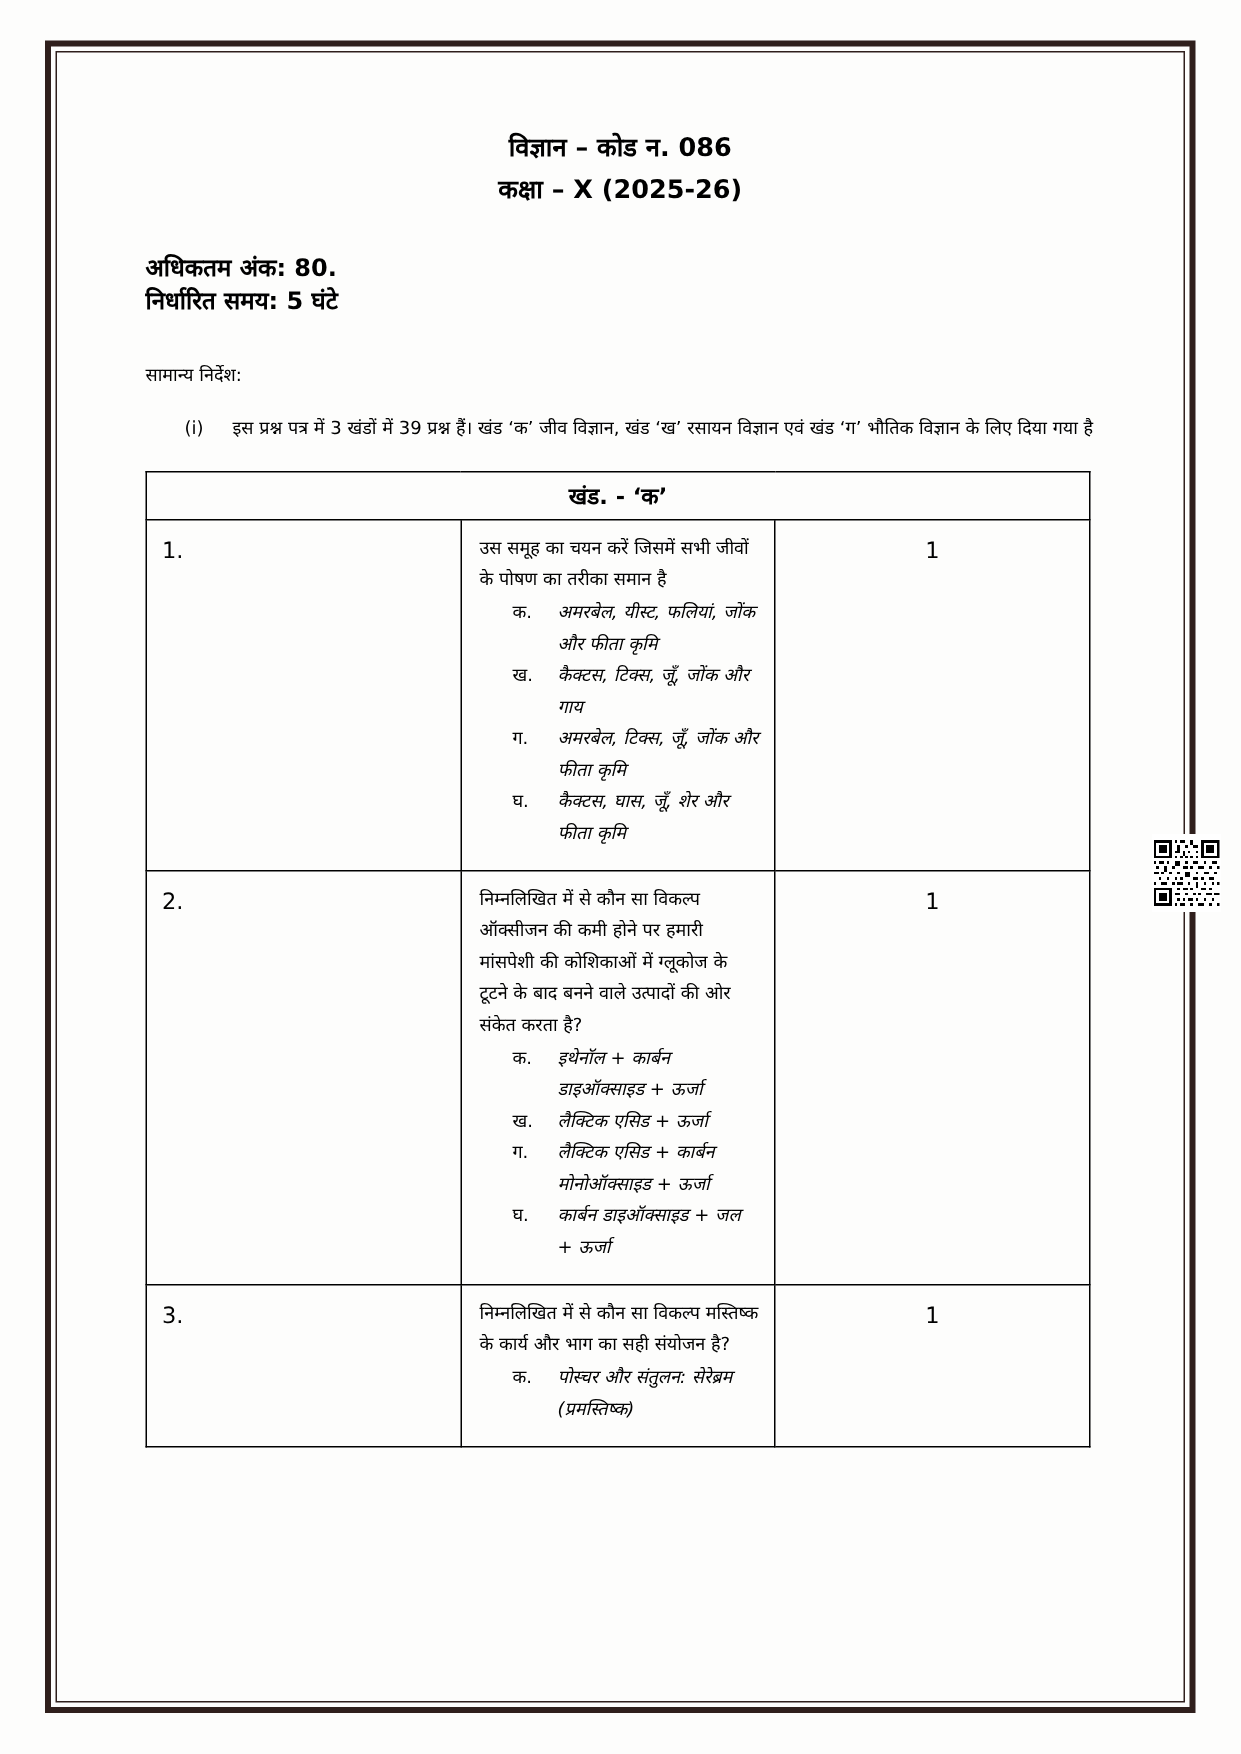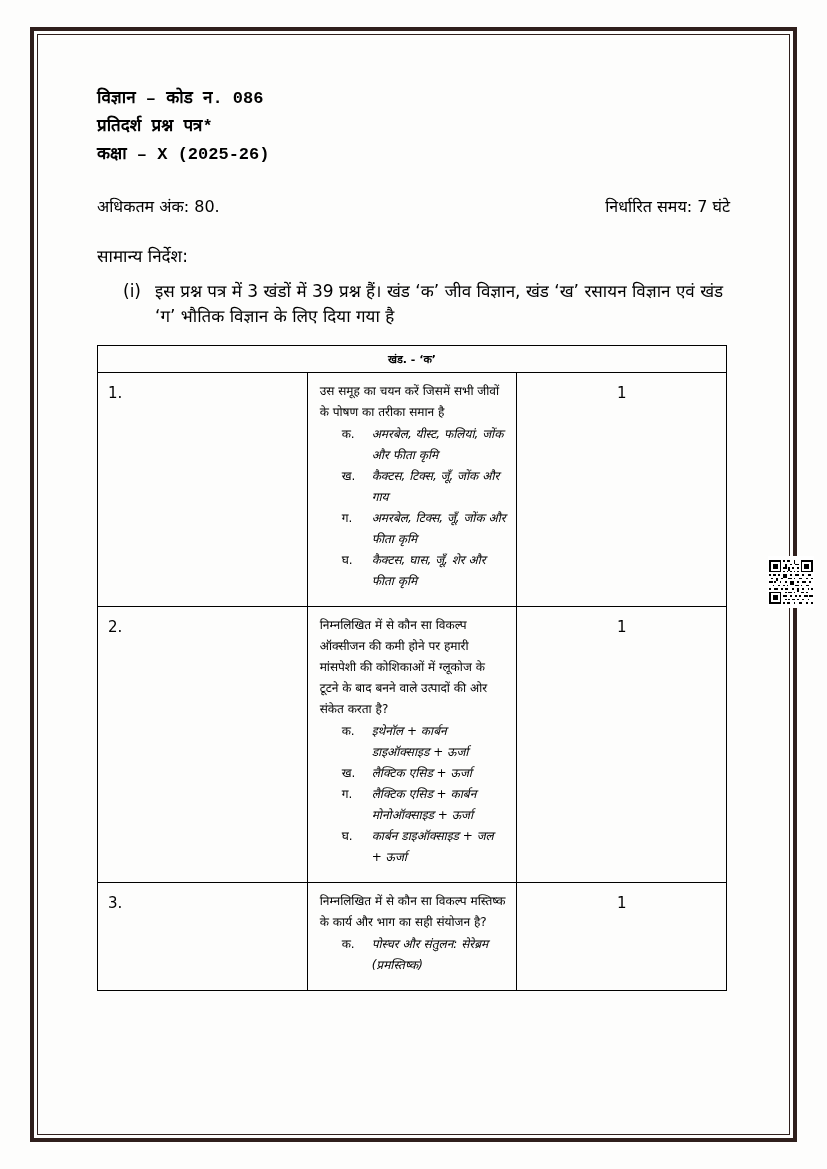--- a/index.html
+++ b/index.html
@@ -10,33 +10,33 @@
     color:#000;
     font-family:"DejaVu Sans","Liberation Sans",sans-serif;
   }
   .frame {
     position:absolute; left:30px; top:27px; width:767px; height:1115px;
     border:4px solid #2f1f1c;
   }
   .frame-inner { position:absolute; inset:3px; border:1px solid #2f1f1c; }
   .content { position:absolute; left:97px; top:85px; width:633px; }
 
-  .title-block { font-weight:bold; font-size:17px; line-height:28px;font-family:Liberation Mono, monospace; }
-
-  .meta-row { display:flex; justify-content:space-between; font-weight:normal; font-size:16px; margin-top:26px; }
-
-  .instructions { margin-top:28px; font-size:17px; }
+  .title-block { text-align:center; font-weight:bold; font-size:17px; line-height:28px; }
+
+  .meta-row { display:flex; justify-content:space-between; font-weight:bold; font-size:16px; margin-top:26px;flex-direction:column; }
+
+  .instructions { margin-top:28px; font-size:12px; }
   .inst-heading { line-height:22px; }
   .inst-item { display:flex; margin-top:12px; }
   .inst-num { width:46px; padding-left:26px; flex-shrink:0; line-height:25px; }
   .inst-text { flex:1; line-height:25px;margin-left:12px; }
 
   table.qtable { border-collapse:collapse; width:630px; margin-top:16px; table-layout:fixed; }
   .qtable td { border:1px solid #000; vertical-align:top; }
-  td.section-header { text-align:center; font-weight:bold; font-size:11px; padding:5px 0 6px 0; }
+  td.section-header { text-align:center; font-weight:bold; font-size:15px; padding:5px 0 6px 0; }
   td.qnum { width:45px; padding:8px 4px 8px 10px; font-size:15px; line-height:25px; }
   td.qbody { padding:8px 10px 14px 12px; font-size:12px; line-height:21px; }
   td.qmarks { width:37px; padding:8px 0; text-align:center; font-size:15px; line-height:25px; }
   .opts { margin-left:22px; margin-top:1px; }
   .opt { display:flex; }
   .opt-label { width:30px; flex-shrink:0; }
   .opt-text { flex:1;font-style:italic; }
 
   .qr {
     position:absolute; left:768px; top:556px; width:46px; height:52px;
@@ -146,27 +146,26 @@
         <rect x="21" y="24" width="1" height="1"></rect>
         <rect x="24" y="24" width="1" height="1"></rect>
     </g>
   </svg>
 </div>
 
 <div class="content">
 
   <div class="title-block">
     <div>विज्ञान – कोड न. 086</div>
-    <div>प्रतिदर्श प्रश्न पत्र*</div>
     <div>कक्षा – X (2025-26)</div>
   </div>
 
   <div class="meta-row">
     <span>अधिकतम अंक: 80.</span>
-    <span>निर्धारित समय: 7 घंटे</span>
+    <span>निर्धारित समय: 5 घंटे</span>
   </div>
 
   <div class="instructions">
     <div class="inst-heading">सामान्य निर्देश:</div>
     <div class="inst-item">
       <span class="inst-num">(i)</span>
       <span class="inst-text">इस प्रश्न पत्र में 3 खंडों में 39 प्रश्न हैं। खंड ‘क’ जीव विज्ञान, खंड ‘ख’ रसायन विज्ञान एवं खंड ‘ग’ भौतिक विज्ञान के लिए दिया गया है</span>
     </div>
   </div>
 

